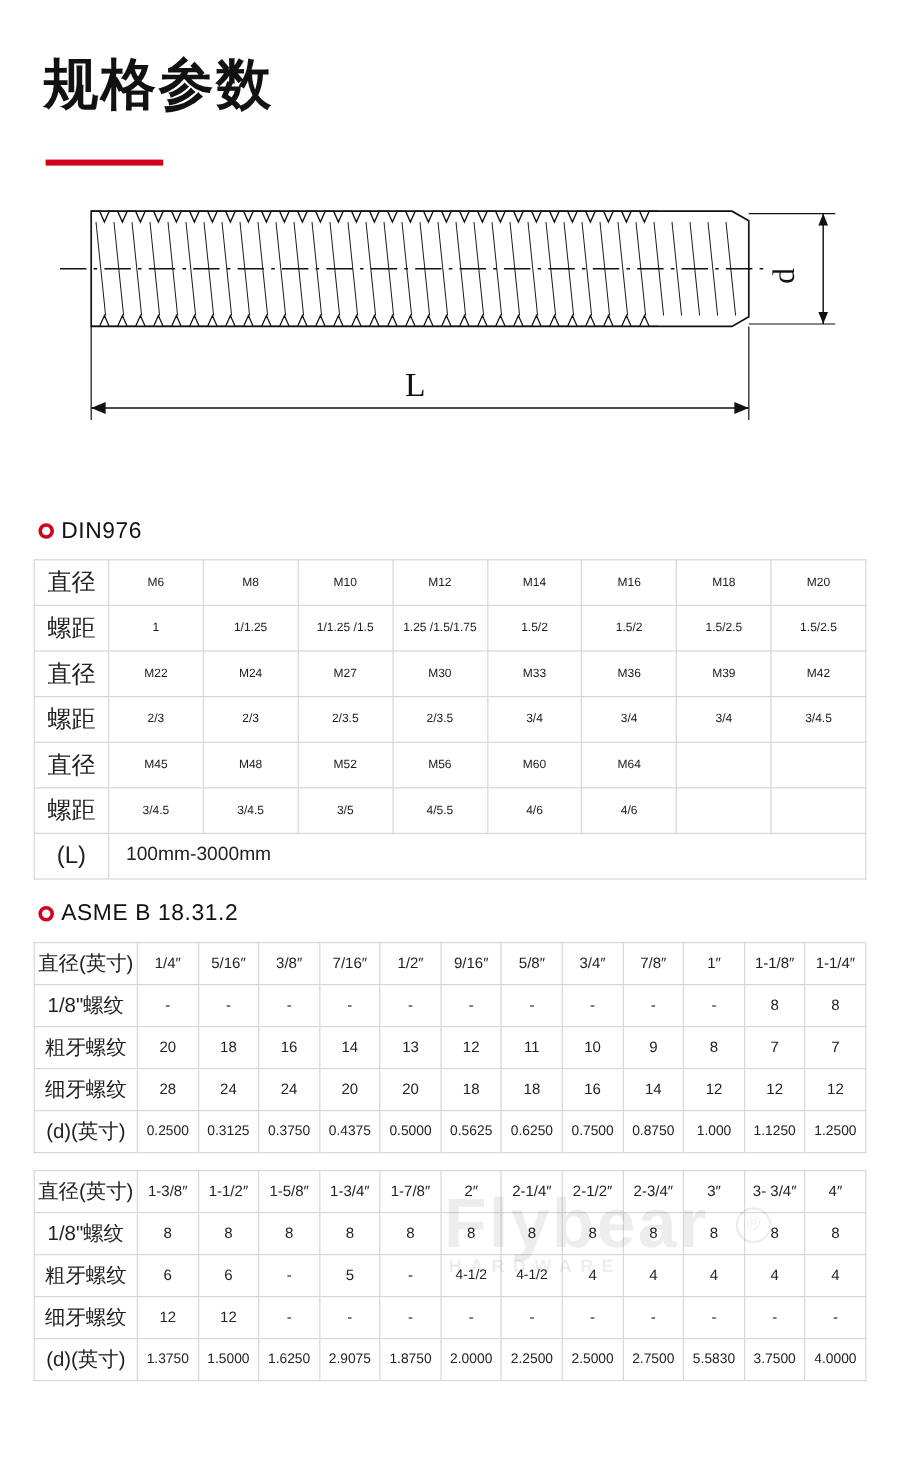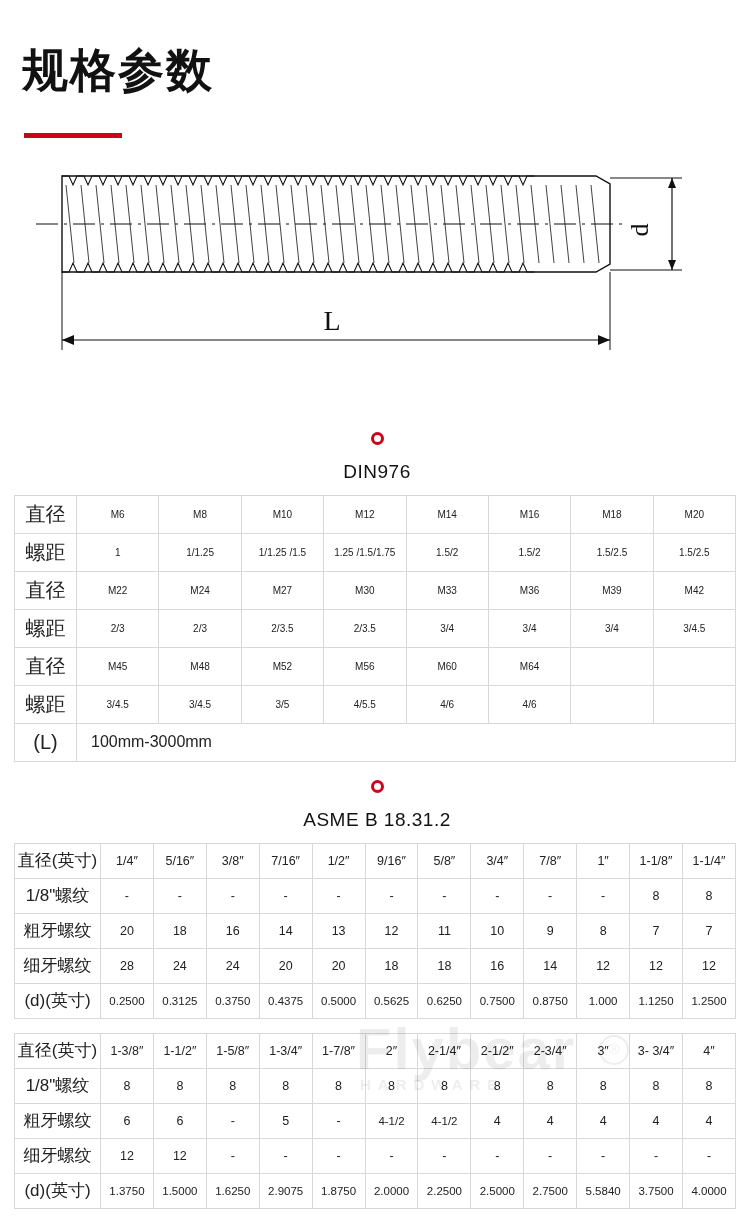--- a/index.html
+++ b/index.html
@@ -13,21 +13,21 @@
     font-family: "Liberation Sans", sans-serif;
     color: #1a1a1a;
     position: relative;
     overflow: hidden;
   }
   .page {
     width: 750px;
     height: 1231px;
     position: relative;
     box-sizing: border-box;
-    padding: 0 14px;
+    padding: 0 28px;
     border-radius: 21px;
   }
   
   .page-title {
     font-size: 46px;
     font-weight: bold;
     letter-spacing: 2px;
     color: #111;
     padding-top: 44px;
     line-height: 1.15;
@@ -45,23 +45,22 @@
     height: 250px;
     margin: 26px 0 0 0;
   }
   .diagram svg {
     display: block;
   }
   
   .section-head {
     display: flex;
     align-items: center;
-    gap: 16px;
+    gap: 6px;
     margin: 18px 0 12px 4px;
-    flex-direction: column;
   }
   .bullet-ring {
     width: 13px;
     height: 13px;
     border: 3px solid #d0021b;
     border-radius: 50%;
     box-sizing: border-box;
     flex: none;
   }
   .section-title {
@@ -521,20 +520,20 @@
         <td class="lab">(d)(英寸)</td>
         <td class="small">1.3750</td>
         <td class="small">1.5000</td>
         <td class="small">1.6250</td>
         <td class="small">2.9075</td>
         <td class="small">1.8750</td>
         <td class="small">2.0000</td>
         <td class="small">2.2500</td>
         <td class="small">2.5000</td>
         <td class="small">2.7500</td>
-        <td class="small">5.5840</td>
+        <td class="small">5.5830</td>
         <td class="small">3.7500</td>
         <td class="small">4.0000</td>
       </tr>
     </tbody>
   </table>
 
 </div>
 
 </body></html>

